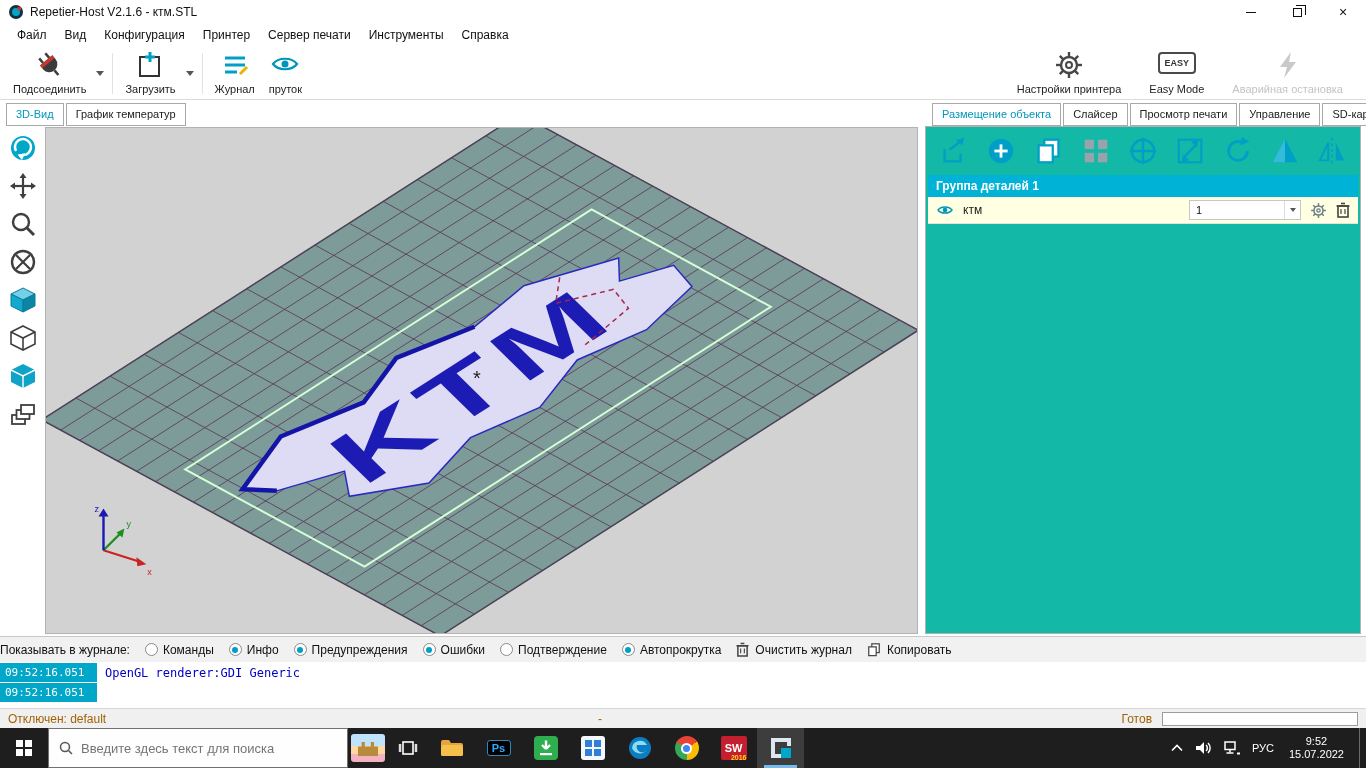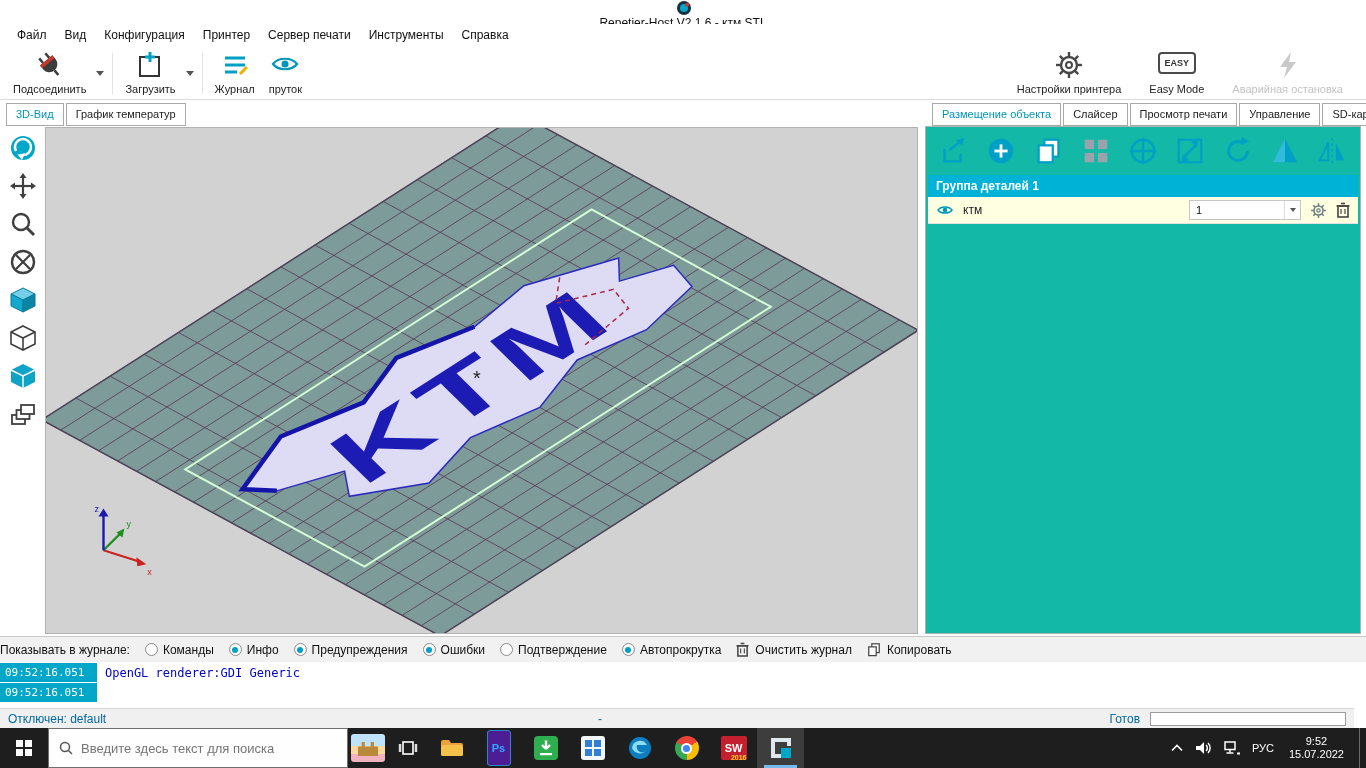--- a/index.html
+++ b/index.html
@@ -1,20 +1,20 @@
 <!DOCTYPE html>
 <html><head>
 <meta charset="utf-8">
 <style>
   * { box-sizing: border-box; margin:0; padding:0; }
   html,body { width:1366px; height:768px; overflow:hidden; }
   body { position:relative; background:#fff; font-family:"Liberation Sans","DejaVu Sans",sans-serif; font-size:12px; color:#111; }
 
   
-  .titlebar{position:absolute;left:0;top:0;right:0;height:24px;background:#fff;display:flex;align-items:center;flex-direction:column;}
+  .titlebar{position:absolute;left:0;top:0;right:0;height:24px;background:#fff;display:flex;align-items:center;}
   .app-icon{margin:0 6px 0 8px;display:flex;}
   .title{font-size:12px;color:#111;white-space:nowrap;}
   .win-controls{margin-left:auto;display:flex;height:100%;}
   .wc{width:46px;display:flex;align-items:center;justify-content:center;font-size:14px;color:#111;}
   .glyph-min{width:10px;height:1px;background:#111;display:block;}
   .glyph-max{width:9px;height:9px;border:1px solid #111;position:relative;display:block;}
   .glyph-max::before{content:"";position:absolute;left:2px;top:-4px;width:9px;height:9px;border:1px solid #111;border-bottom:none;border-left:none;}
 
   
   .menubar{position:absolute;left:0;top:24px;right:0;height:22px;background:#fff;display:flex;align-items:center;padding-left:8px;}
@@ -64,41 +64,41 @@
   .radio.checked::after{content:"";position:absolute;left:2.5px;top:2.5px;width:6px;height:6px;border-radius:50%;background:#00a0c6;}
   .lb-btn{display:flex;align-items:center;gap:6px;}
 
   
   .logview{position:absolute;left:0;top:662px;right:0;height:46px;background:#fff;font-family:"DejaVu Sans Mono","Liberation Mono",monospace;}
   .log-line{display:flex;height:19px;align-items:stretch;margin-top:1px;}
   .log-time{width:97px;background:#00a7c8;color:#fff;font-size:11px;display:flex;align-items:center;padding-left:5px;flex:none;}
   .log-text{color:#0000c6;font-size:12px;padding-left:8px;display:flex;align-items:center;white-space:pre;}
 
   
-  .statusbar{position:absolute;left:0;top:708px;right:12px;height:20px;background:#f0f0f0;border-top:1px solid #d6d6d6;display:flex;align-items:center;font-size:12px;color:#0369a1;}
+  .statusbar{position:absolute;left:0;top:708px;right:0;height:20px;background:#f0f0f0;border-top:1px solid #d6d6d6;display:flex;align-items:center;font-size:12px;color:#a16207;}
   .sb-left{padding-left:8px;}
   .sb-center{position:absolute;left:598px;}
   .sb-right{margin-left:auto;display:flex;align-items:center;gap:10px;padding-right:8px;}
   .progress{width:196px;height:14px;background:#fff;border:1px solid #9c9c9c;}
 
   
   .taskbar{position:absolute;left:0;top:728px;right:0;height:40px;background:#1e1e1e;display:flex;align-items:stretch;}
   .tb-start{width:48px;display:flex;align-items:center;justify-content:center;}
   .win-logo{display:grid;grid-template-columns:7px 7px;grid-template-rows:7px 7px;gap:1.5px;}
   .win-logo span{background:#fff;display:block;}
   .tb-search{width:300px;background:#fefefe;border:1px solid #707070;display:flex;align-items:center;gap:8px;padding-left:10px;}
   .tb-search input{border:none;outline:none;font-size:13px;color:#333;width:240px;background:transparent;font-family:"Liberation Sans","DejaVu Sans",sans-serif;}
   .tb-cell{width:40px;display:flex;align-items:center;justify-content:center;}
   .tb-app{width:47px;display:flex;align-items:center;justify-content:center;position:relative;}
   .tb-app.active{background:#3d3d3d;}
   .tb-app.active::after{content:"";position:absolute;left:7px;right:7px;bottom:0;height:3px;background:#76b9ed;}
   .widget-thumb{width:34px;height:28px;border-radius:3px;background:linear-gradient(180deg,#bfe3ff 0 42%,#ffd9a0 42% 72%,#f2b2c0 72%);position:relative;overflow:hidden;}
   .widget-thumb::after{content:"";position:absolute;left:7px;top:6px;width:20px;height:16px;background:#b98a3c;
     clip-path:polygon(0 100%,0 40%,18% 40%,18% 12%,34% 12%,34% 40%,64% 40%,64% 12%,80% 12%,80% 40%,100% 40%,100% 100%);}
-  .ps-icon{width:24px;height:36px;border-radius:3px;background:#4c1d95;border:1px solid #2f87c0;color:#31a8ff;font-weight:bold;font-size:11px;display:flex;align-items:center;justify-content:center;}
+  .ps-icon{width:24px;height:16px;border-radius:3px;background:#000000;border:1px solid #2f87c0;color:#31a8ff;font-weight:bold;font-size:11px;display:flex;align-items:center;justify-content:center;}
   .chrome-icon{width:24px;height:24px;border-radius:50%;background:conic-gradient(from -60deg,#ea4335 0 33%,#fbbc05 0 66%,#34a853 0 100%);position:relative;}
   .chrome-icon::before{content:"";position:absolute;left:6.5px;top:6.5px;width:11px;height:11px;border-radius:50%;background:#fff;}
   .chrome-icon::after{content:"";position:absolute;left:8.5px;top:8.5px;width:7px;height:7px;border-radius:50%;background:#4285f4;}
   .sw-icon{width:26px;height:24px;border-radius:2px;background:#c41f2e;color:#fff;font-weight:bold;font-size:11px;display:flex;align-items:center;justify-content:center;position:relative;}
   .sw-year{position:absolute;right:0;bottom:-1px;font-size:7px;color:#ffd814;font-weight:bold;}
   .tb-tray{margin-left:auto;display:flex;align-items:center;gap:11px;color:#fff;padding-right:2px;}
   .tray-lang{font-size:11px;}
   .tray-clock{font-size:11px;line-height:13px;text-align:center;padding:0 4px;}
   .tray-edge{width:5px;border-left:1px solid #6a6a6a;height:100%;}
 </style>

